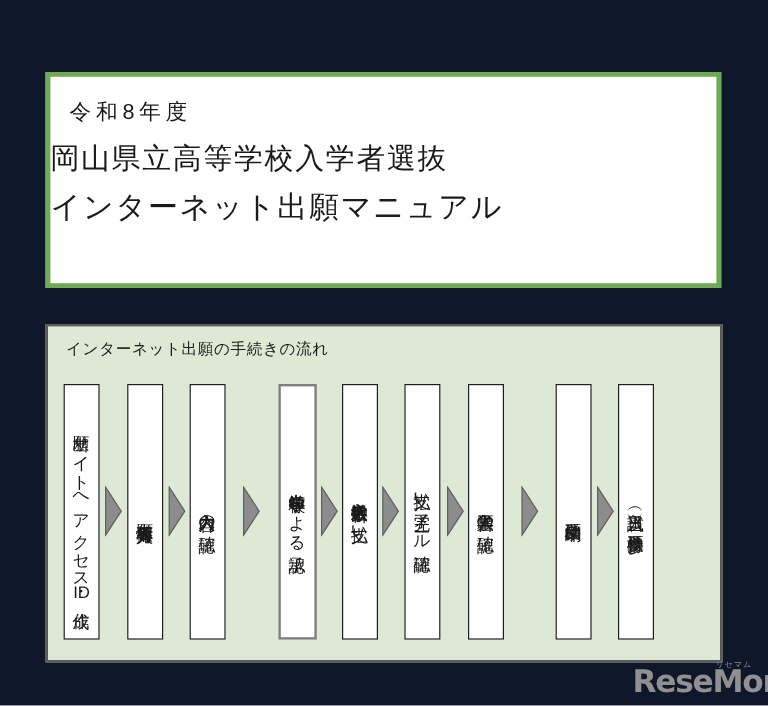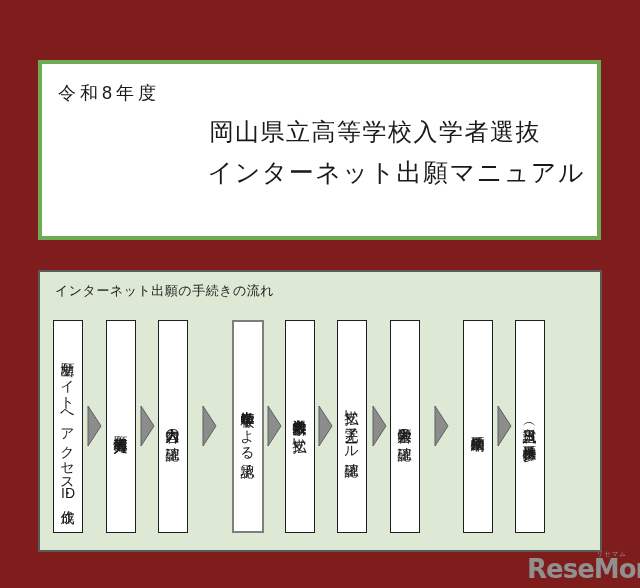--- a/index.html
+++ b/index.html
@@ -6,21 +6,21 @@
     margin: 0;
     padding: 0;
     background: #ffffff;
     font-family: "Liberation Sans", sans-serif;
     color: #1a1a1a;
   }
   .page {
     position: relative;
     width: 640px;
     height: 588px;
-    background: #7f1d1d;
+    background: #0f172a;
     overflow: hidden;
   }
 
   
   .title-box {
     position: absolute;
     left: 38px;
     top: 60px;
     width: 563px;
     height: 180px;
@@ -35,25 +35,25 @@
     font-size: 18px;
     letter-spacing: 4px;
     white-space: nowrap;
   }
   .title-line {
     position: absolute;
     left: 0;
     width: 100%;
     box-sizing: border-box;
     padding-right: 56px;
-    text-align: right;
+    text-align: left;
     white-space: nowrap;
   }
   .title-line.t1 { top: 52px; font-size: 24px; letter-spacing: 1.5px; }
-  .title-line.t2 { top: 92px; font-size: 25px; letter-spacing: 1.5px; margin-left: 44px; }
+  .title-line.t2 { top: 92px; font-size: 25px; letter-spacing: 1.5px; }
   .audience {
     position: absolute;
     right: 28px;
     top: 133px;
     font-size: 20px;
     letter-spacing: 2px;
     white-space: nowrap;
   }
 
   

